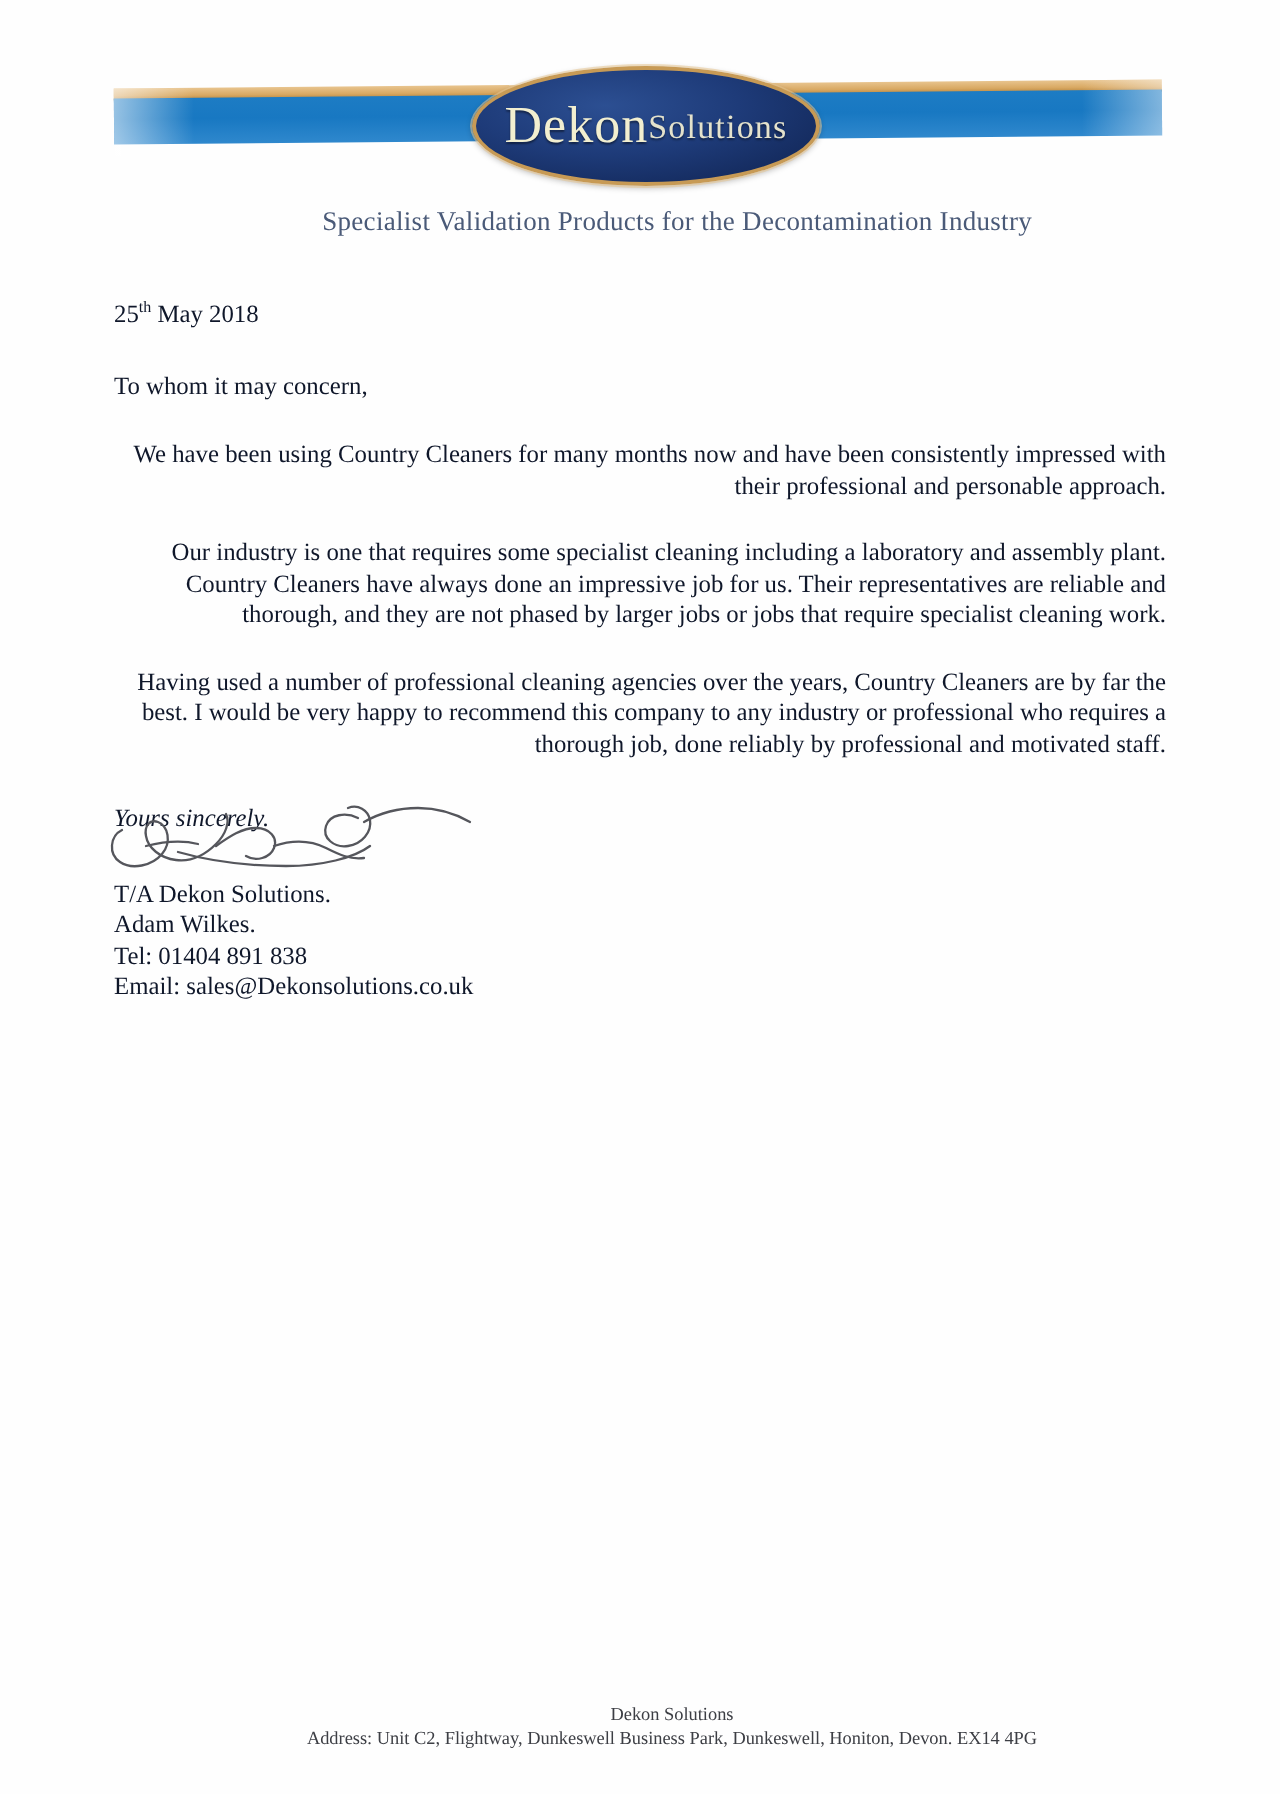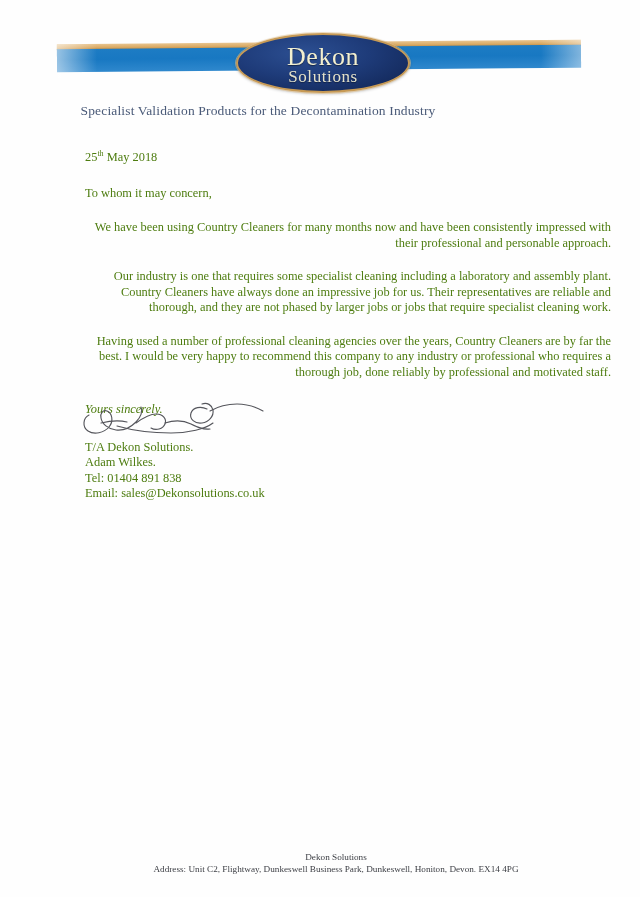--- a/index.html
+++ b/index.html
@@ -72,21 +72,21 @@
     left: 236px;
     top: 5px;
     width: 170px;
     height: 56px;
     border-radius: 50%;
     background:
       radial-gradient(ellipse at 38% 32%, #2c4f92 0%, #1e3b79 45%, #152c60 78%, #112450 100%);
     border: 2px solid #c79a55;
     box-shadow: 0 0 0 1px rgba(232,198,145,0.55), 0 1px 3px rgba(0,0,0,0.28);
     display: flex;
-    flex-direction: column;
+    flex-direction: row;
     align-items: center;
     justify-content: center;
   }
   .logo-name {
     font-family: "Liberation Serif", "DejaVu Serif", serif;
     font-size: 26px;
     line-height: 26px;
     color: #f2efd0;
     letter-spacing: 0.5px;
     text-shadow: 0 1px 1px rgba(0,0,0,0.45);
@@ -99,36 +99,35 @@
     color: #e4e2cc;
     letter-spacing: 0.6px;
     text-shadow: 0 1px 1px rgba(0,0,0,0.4);
   }
 
   .tagline {
     position: absolute;
     left: 0;
     top: 103px;
     width: 516px;
-    text-align: center;
+    text-align: right;
     font-size: 13.5px;
     color: #4a5a78;
     letter-spacing: 0.15px;
   }
 
   
   .letter-body {
     position: absolute;
     left: 57px;
     top: 146px;
     width: 526px;
     font-size: 12.4px;
     line-height: 15.5px;
-    color: #4d7c0f;
-    margin-left: 28px;
+    color: #0f172a;
   }
   .letter-date {
     margin: 0 0 20px 0;
   }
   .letter-date sup {
     font-size: 8px;
     vertical-align: super;
   }
   .letter-salutation {
     margin: 0 0 19px 0;

